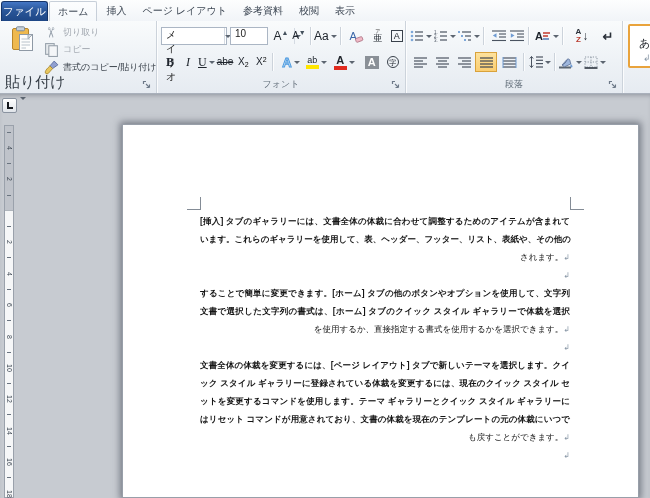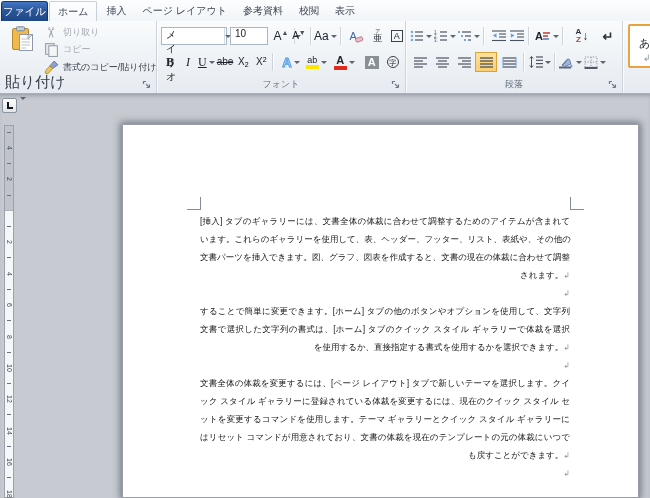--- a/index.html
+++ b/index.html
@@ -108,21 +108,21 @@
   
   #page {
     position:absolute; left:122px; top:30px; width:517px; height:374px;
     background:#fff; border:1px solid #989fa9;
     box-shadow:0 0 7px 2px rgba(70,77,89,.65);
   }
   .cmark { position:absolute; background:#848c96; }
   
   #textblock { position:absolute; left:77px; top:87px; width:370px; color:#141414; }
   .ln { height:18px; line-height:18px; font-size:8.5px; white-space:nowrap;text-align:right; }
-  .ln.j { text-align:justify; text-align-last:justify; }
+  .ln.j { text-align:justify; text-align-last:justify;font-weight:bold; }
   .pmark { color:#8897a6; font-size:8px; }
   
   .yellowbar { display:block; width:13px; height:4px; background:#ffe600; }
   .redbar { display:block; width:13px; height:4px; background:#e02a1e; }
   .stack { display:flex; flex-direction:column; align-items:center; line-height:1; }
 </style>
 </head>
 <body>
 
 <div id="app">
@@ -498,21 +498,20 @@
     <div id="page">
 
       <div class="cmark" style="left:77px;top:72px;width:1px;height:13px"></div>
       <div class="cmark" style="left:64px;top:84px;width:14px;height:1px"></div>
       <div class="cmark" style="left:447px;top:72px;width:1px;height:13px"></div>
       <div class="cmark" style="left:447px;top:84px;width:14px;height:1px"></div>
 
       <div id="textblock">
         <div class="ln j">[挿入] タブのギャラリーには、文書全体の体裁に合わせて調整するためのアイテムが含まれて</div>
         <div class="ln j">います。これらのギャラリーを使用して、表、ヘッダー、フッター、リスト、表紙や、その他の</div>
-        <div class="ln j">文書パーツを挿入できます。図、グラフ、図表を作成すると、文書の現在の体裁に合わせて調整</div>
         <div class="ln"><span>されます。</span><span class="pmark">↲</span></div>
         <div class="ln"><span class="pmark">↲</span></div>
         <div class="ln j">することで簡単に変更できます。[ホーム] タブの他のボタンやオプションを使用して、文字列</div>
         <div class="ln j">文書で選択した文字列の書式は、[ホーム] タブのクイック スタイル ギャラリーで体裁を選択</div>
         <div class="ln"><span>を使用するか、直接指定する書式を使用するかを選択できます。</span><span class="pmark">↲</span></div>
         <div class="ln"><span class="pmark">↲</span></div>
         <div class="ln j">文書全体の体裁を変更するには、[ページ レイアウト] タブで新しいテーマを選択します。クイ</div>
         <div class="ln j">ック スタイル ギャラリーに登録されている体裁を変更するには、現在のクイック スタイル セ</div>
         <div class="ln j">ットを変更するコマンドを使用します。テーマ ギャラリーとクイック スタイル ギャラリーに</div>
         <div class="ln j">はリセット コマンドが用意されており、文書の体裁を現在のテンプレートの元の体裁にいつで</div>

